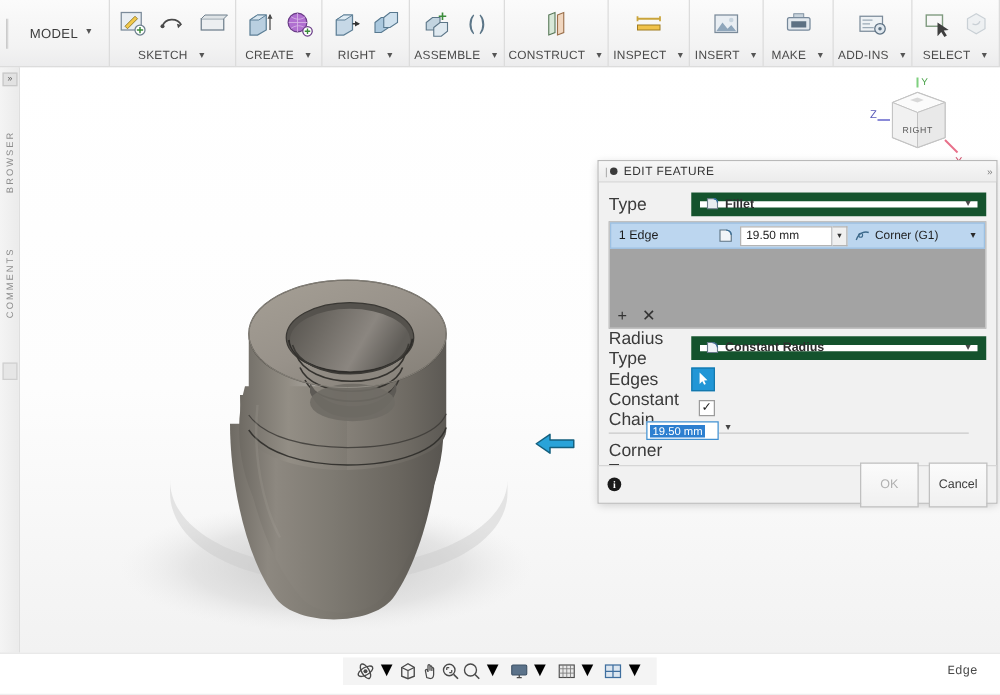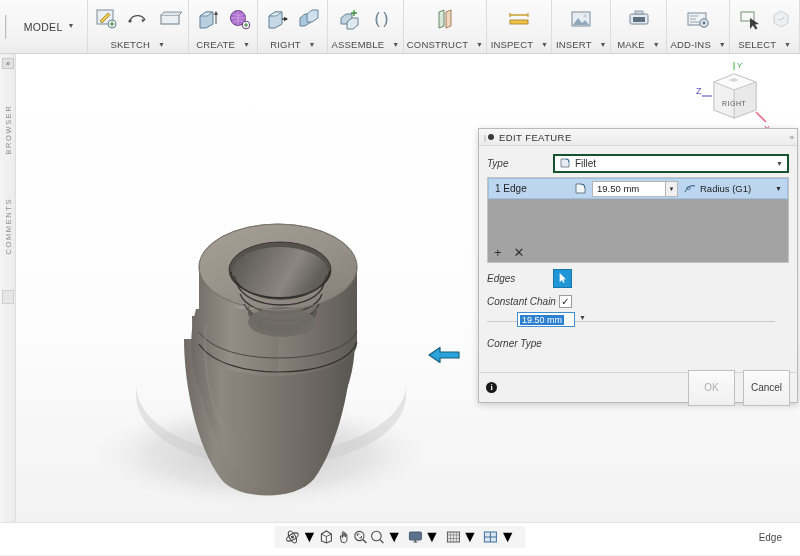--- a/index.html
+++ b/index.html
@@ -95,24 +95,24 @@
     border-bottom: 1px solid #d8d8d8;
     display: flex; align-items: center; padding: 0 5px; position: relative;
   }
   .dlg-grip { font-size: 8px; color: #9a9a9a; margin-right: 2px; }
   .dlg-dot { width: 6px; height: 6px; border-radius: 50%; background: #3a3a3a; margin-right: 5px; }
   .dlg-title-text { font-size: 9.5px; color: #333; letter-spacing: .4px; }
   .dlg-expand { position: absolute; right: 4px; font-size: 8px; color: #7a7a7a; letter-spacing:-1px;}
 
   .dlg-body { padding: 6px 8px 0 8px; }
   .row { display: flex; align-items: center; height: 22px; margin-bottom: 3px; }
-  .row-label { width: 66px; font-size: 10px; color: #3a3a3a; flex: 0 0 66px; font-style: italic; }
+  .row-label { width: 66px; font-size: 14px; color: #3a3a3a; flex: 0 0 66px; }
   .combo {
-    flex: 1; height: 19px; background: #ffffff; border: 2px solid #14532d;
-    display: flex; align-items: center; padding: 0 4px; position: relative;
+    flex: 1; height: 19px; background: #ffffff; border: 7px solid #14532d;
+    display: flex; align-items: center; padding: 0 4px; position: relative; font-weight: bold;
   }
   .combo .cb-icon { width: 12px; height: 12px; margin-right: 4px; flex: 0 0 12px; }
   .combo .cb-text { font-size: 10px; color: #2e2e2e; flex: 1; }
   .combo .cb-arrow { font-size: 7px; color: #4a4a4a; }
 
   
   .edge-list {
     background: #a3a3a3; border: 1px solid #c4c4c4; height: 86px; margin-bottom: 4px;
     position: relative;
   }
@@ -199,21 +199,21 @@
     background: #ffffff; border-top: 1px solid #e2e2e2;
   }
   .nav-tools {
     position: absolute; left: 50%; transform: translateX(-50%); top: 3px;
     height: 22px; background: #f4f4f4;
     display: flex; align-items: center; gap: 1px; padding: 0 10px;
   }
   .nt { display: flex; align-items: center; }
   .nt svg { display: block; }
   .status-right {
-    position: absolute; right: 18px; top: 9px; font-size: 10px; color: #4a4a4a;
+    position: absolute; right: 18px; top: 9px; font-size: 10px; color: #4a4a4a; font-family: Liberation Mono, monospace;
   }
   .sb-divider { position:absolute; left:0; bottom:0; width:800px; height:1px; background:#eee; }
 </style>
 </head>
 <body>
 
 <div id="app">
 
   <div class="toolbar">
     <div class="tb-grip">
@@ -584,31 +584,44 @@
           </span>
           <span class="er-input">19.50 mm</span>
           <span class="er-input-arrow">▼</span>
           <span class="er-tan">
             <span class="t-icon">
               <svg viewBox="0 0 12 12" width="12" height="12">
                 <path d="M1 9 C3 3, 8 2, 11 3" fill="none" stroke="#3d6a8c" stroke-width="1.1"></path>
                 <circle cx="4.5" cy="5.2" r="1.6" fill="none" stroke="#3d6a8c" stroke-width=".9"></circle>
               </svg>
             </span>
-            <span class="t-text">Radius (G1)</span>
+            <span class="t-text">Corner (G1)</span>
             <span class="t-arrow">▼</span>
           </span>
         </div>
 
         <div class="edge-tools">
           <span class="et-btn">+</span>
           <span class="et-btn">✕</span>
         </div>
       </div>
 
+      <div class="row">
+        <div class="row-label">Radius Type</div>
+        <div class="combo">
+          <span class="cb-icon">
+            <svg viewBox="0 0 12 12" width="12" height="12">
+              <path d="M2 2 h4 a4 4 0 0 1 4 4 v4 h-8 z" fill="#eef2f6" stroke="#67798a" stroke-width=".9"></path>
+              <path d="M6 2 a4 4 0 0 1 4 4" fill="none" stroke="#38688f" stroke-width="1"></path>
+            </svg>
+          </span>
+          <span class="cb-text">Constant Radius</span>
+          <span class="cb-arrow">▼</span>
+        </div>
+      </div>
 
       <div class="row">
         <div class="row-label">Edges</div>
         <div class="sel-btn">
           <svg viewBox="0 0 12 14" width="10" height="12">
             <path d="M2 1 L2 12 L4.6 9.3 L6.4 12.8 L8 12 L6.3 8.7 L9.6 8.4 Z" fill="#ffffff"></path>
           </svg>
         </div>
       </div>
 

